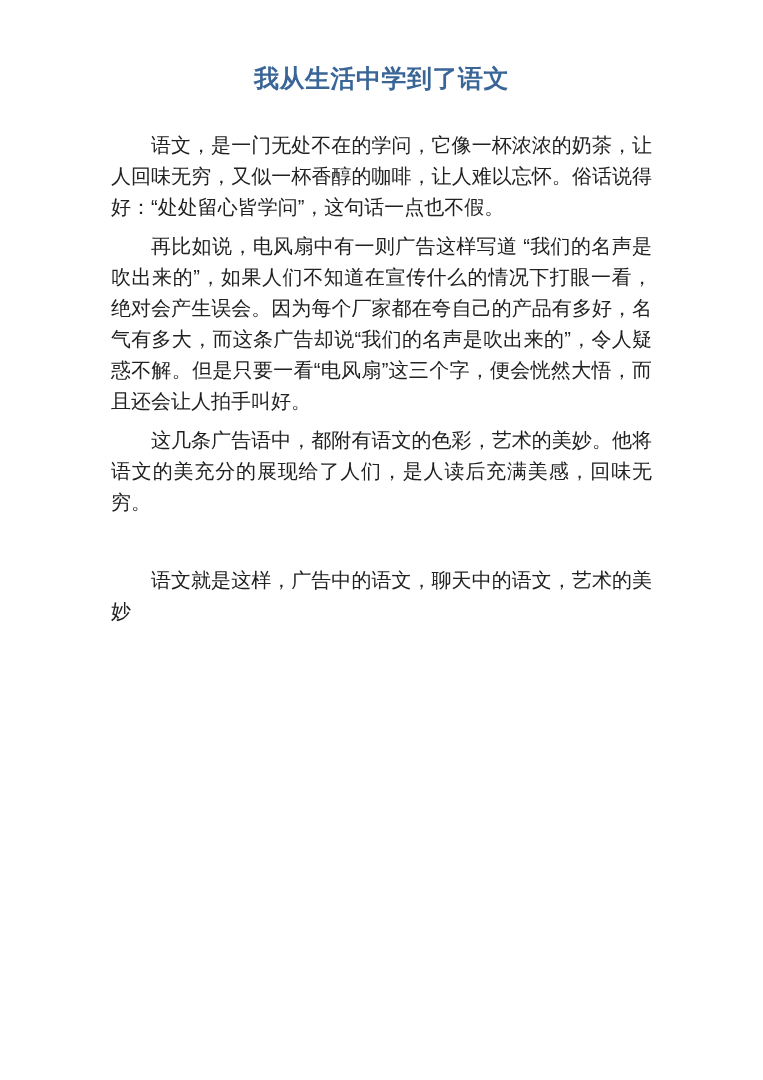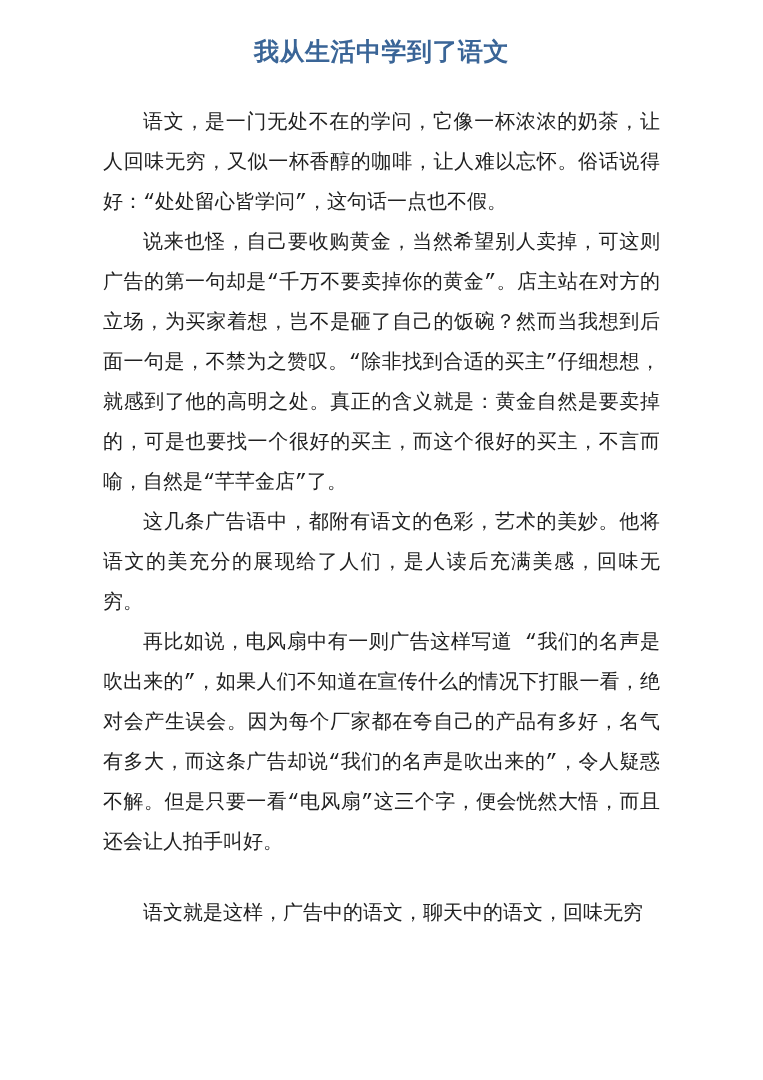--- a/index.html
+++ b/index.html
@@ -13,57 +13,56 @@
     padding: 0;
     width: 763px;
     height: 1080px;
     background: var(--page-bg);
     overflow: hidden;
   }
   .page {
     width: 763px;
     height: 1080px;
     background: var(--page-bg);
-    padding: 37px 103px 0 103px;
+    padding: 64px 103px 0 103px;
   }
   .essay-title {
     margin: 0;
     font-family: "Liberation Sans", "DejaVu Sans", sans-serif;
     font-weight: 700;
     font-size: 25px;
     line-height: 28px;
     text-align: center;
     color: var(--title-color);
     letter-spacing: 0.5px;
   }
   .essay-body {
     margin-top: 38px;
   }
   .para {
-    margin: 0;
-    font-family: Liberation Mono, monospace;
+    margin: 8px;
+    font-family: Liberation Sans, sans-serif;
     font-size: 20px;
-    line-height: 40px;
+    line-height: 31px;
     color: var(--body-color);
     text-align: justify;
     text-indent: 2em;
     word-break: break-all;
   }
   .para.blank {
     min-height: 31px;
     text-indent: 0;
   }
 </style>
 </head>
 <body>
 
 <div class="page">
   <h1 class="essay-title">我从生活中学到了语文</h1>
 
   <div class="essay-body">
     <p class="para">语文，是一门无处不在的学问，它像一杯浓浓的奶茶，让人回味无穷，又似一杯香醇的咖啡，让人难以忘怀。俗话说得好：“处处留心皆学问”，这句话一点也不假。</p>
-    <p class="para">说来也怪，自己要收购黄金，当然希望别人卖掉，可这则广告的第一句却是“千万不要卖掉你的黄金”。店主站在对方的立场，为买家着想，岂不是砸了自己的饭碗？然而当我想到后面一句是，不禁为之赞叹。“除非找到合适的买主”仔细想想，就感到了他的高明之处。真正的含义就是：黄金自然是要卖掉的，可是也要找一个很好的买主，而这个很好的买主，不言而喻，自然是“芊芊金店”了。</p>
+    <p class="para">再比如说，电风扇中有一则广告这样写道 “我们的名声是吹出来的”，如果人们不知道在宣传什么的情况下打眼一看，绝对会产生误会。因为每个厂家都在夸自己的产品有多好，名气有多大，而这条广告却说“我们的名声是吹出来的”，令人疑惑不解。但是只要一看“电风扇”这三个字，便会恍然大悟，而且还会让人拍手叫好。</p>
     <p class="para">这几条广告语中，都附有语文的色彩，艺术的美妙。他将语文的美充分的展现给了人们，是人读后充满美感，回味无穷。</p>
-    <p class="para">再比如说，电风扇中有一则广告这样写道 “我们的名声是吹出来的”，如果人们不知道在宣传什么的情况下打眼一看，绝对会产生误会。因为每个厂家都在夸自己的产品有多好，名气有多大，而这条广告却说“我们的名声是吹出来的”，令人疑惑不解。但是只要一看“电风扇”这三个字，便会恍然大悟，而且还会让人拍手叫好。</p>
     <p class="para blank"></p>
-    <p class="para">语文就是这样，广告中的语文，聊天中的语文，回味无穷</p>
+    <p class="para">语文就是这样，广告中的语文，聊天中的语文，艺术的美妙</p>
   </div>
 </div>
 
 </body></html>

